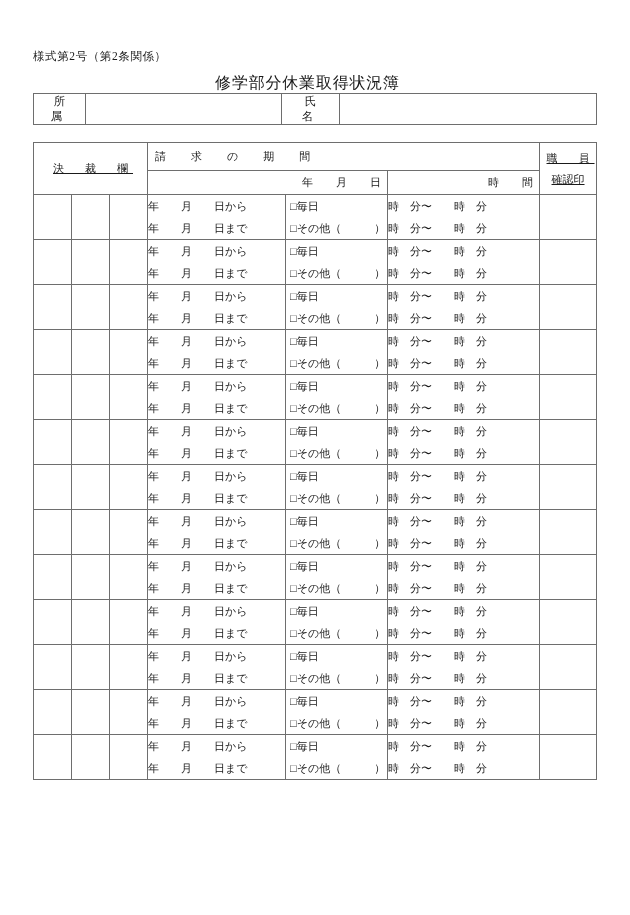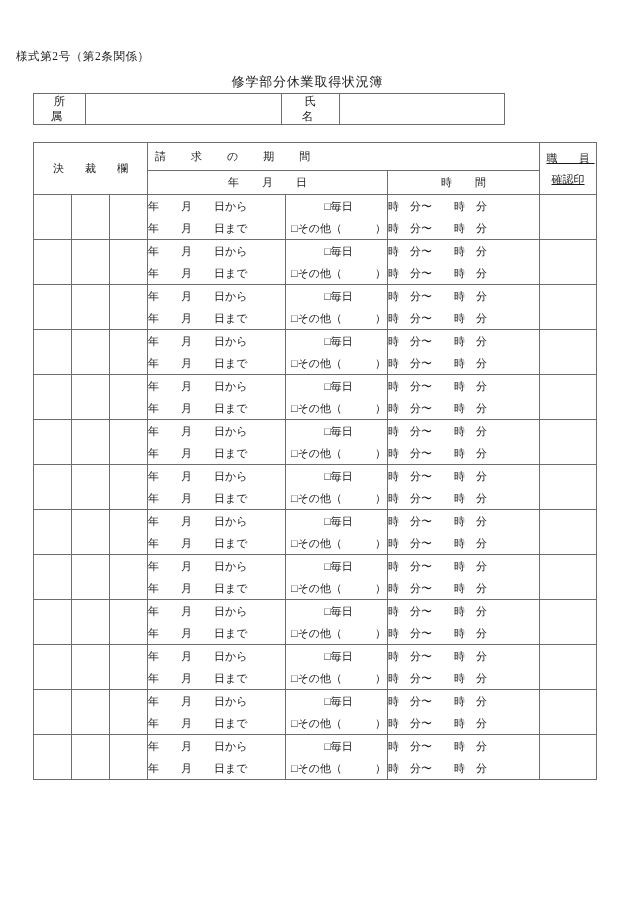--- a/index.html
+++ b/index.html
@@ -18,44 +18,44 @@
   }
 
   .page {
     position: absolute;
     inset: 0;
   }
 
   
   .form-no {
     position: absolute;
-    left: 16px;
+    left: 33px;
     top: 49px;
     font-size: 11.5px;
     letter-spacing: 0.6px;
     white-space: nowrap;
   }
 
   
   .doc-title {
     position: absolute;
     left: 0;
     right: 15px;
     top: 73px;
     text-align: center;
-    font-size: 13px;
+    font-size: 16px;
     letter-spacing: 0.8px;
   }
 
   
   .ident-table {
     position: absolute;
     left: 33px;
     top: 93px;
-    width: 472px;
+    width: 564px;
     border-collapse: collapse;
     table-layout: fixed;
   }
   .ident-table td {
     border: 1px solid #6e6e6e;
     height: 24px;
     font-size: 11.5px;
     padding: 0;
   }
   .ident-label {
@@ -82,30 +82,31 @@
     padding: 0;
     font-weight: normal;
     font-size: 11px;
     vertical-align: middle;
   }
 
   .hdr-kessai {
     letter-spacing: 5px;
     text-indent: 5px;
     font-size: 11.5px;
+    text-decoration: underline;
   }
   .hdr-kikan {
     text-align: left;
     letter-spacing: 7px;
     text-indent: 7px;
     font-size: 11.5px;
     height: 27px;
   }
   .hdr-sub {
-    text-align: center;
+    text-align: right;
     letter-spacing: 6px;
     text-indent: 6px;
     font-size: 11.5px;
     height: 23px;
   }
   .hdr-shokuin {
     text-align: center;
     font-size: 11.5px;
     line-height: 1.85;
     text-decoration: underline;
@@ -127,21 +128,21 @@
     line-height: 22px;
     font-size: 11px;
     white-space: nowrap;
     overflow: hidden;
   }
   .cell-date .ln {
     text-align: left;
     padding-right: 5px;
   }
   .cell-kind .ln {
-    text-align: center;
+    text-align: left;
     padding-left: 4px;
   }
   .cell-time .ln {
     text-align: left;
   }
   .cell-date .ln + .ln,
   .cell-kind .ln + .ln,
   .cell-time .ln + .ln {
     border-top: 0;
   }

